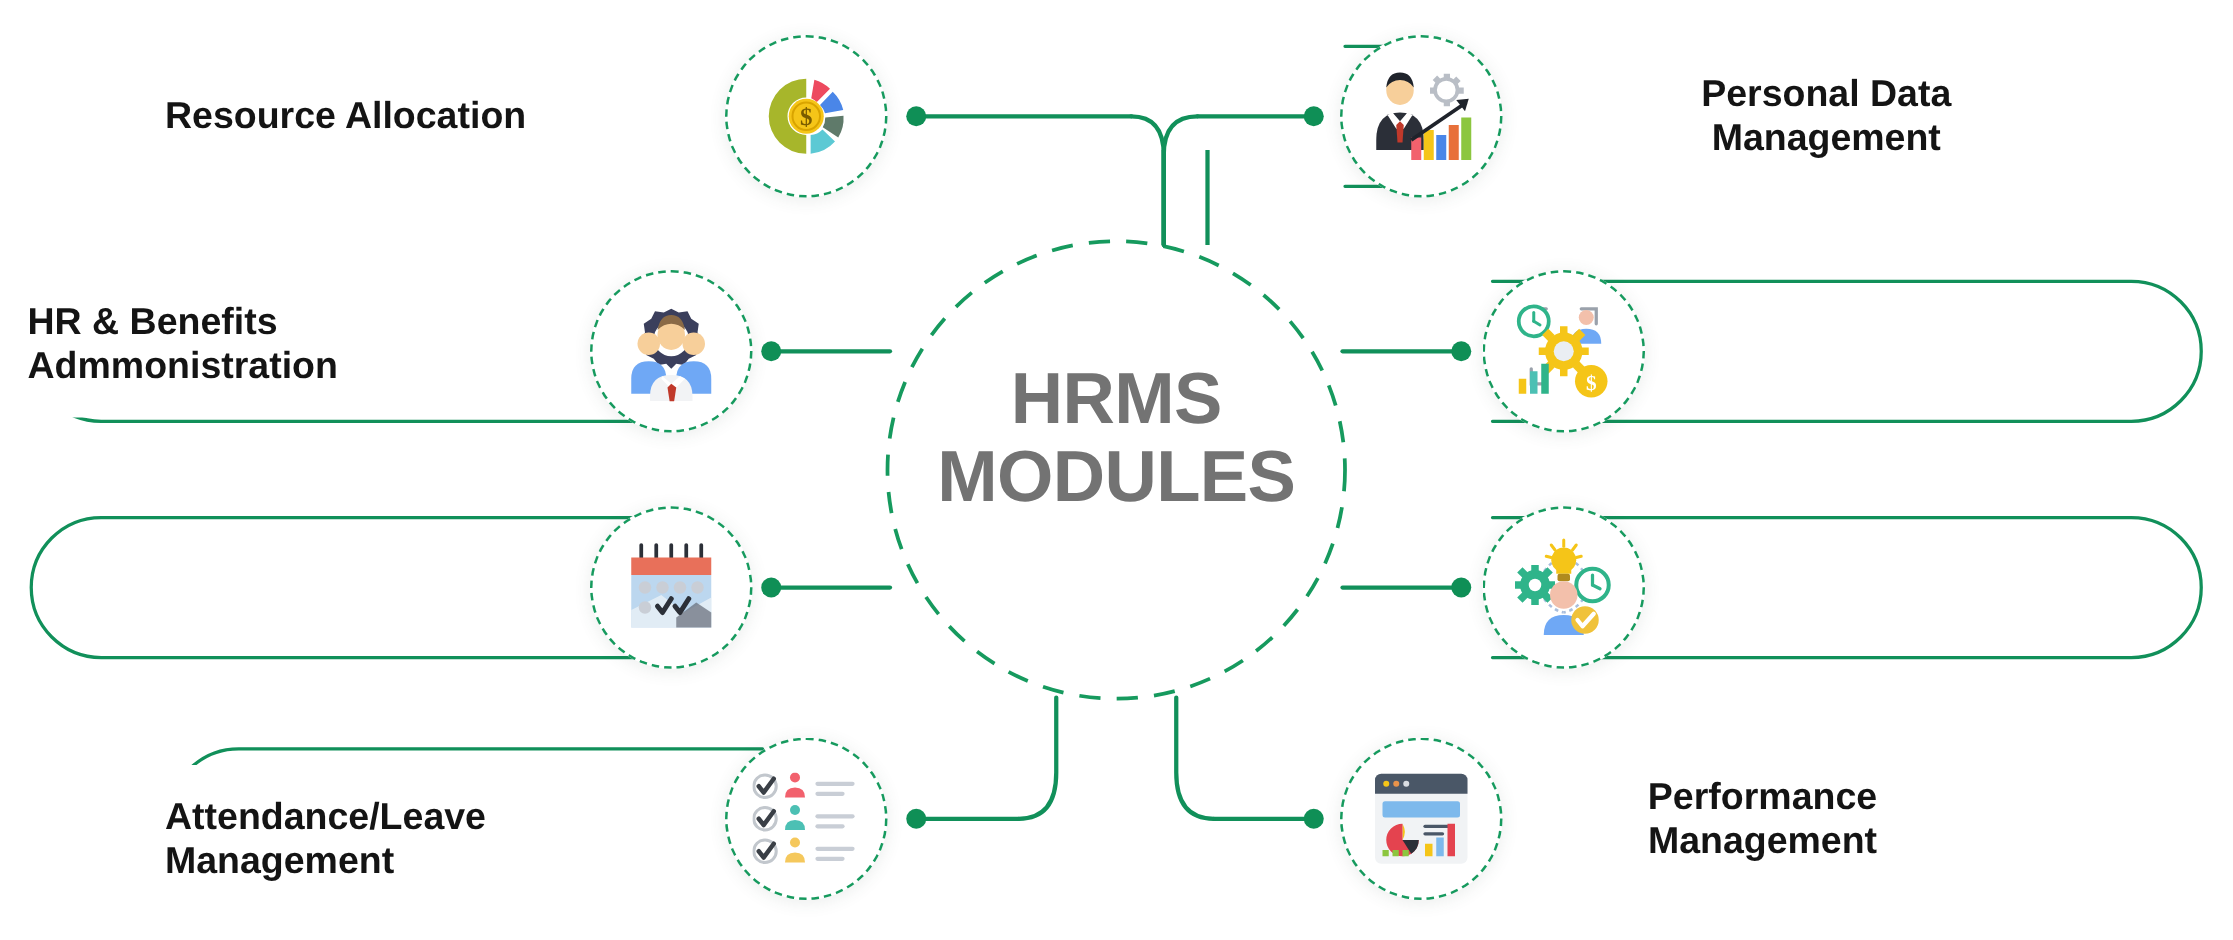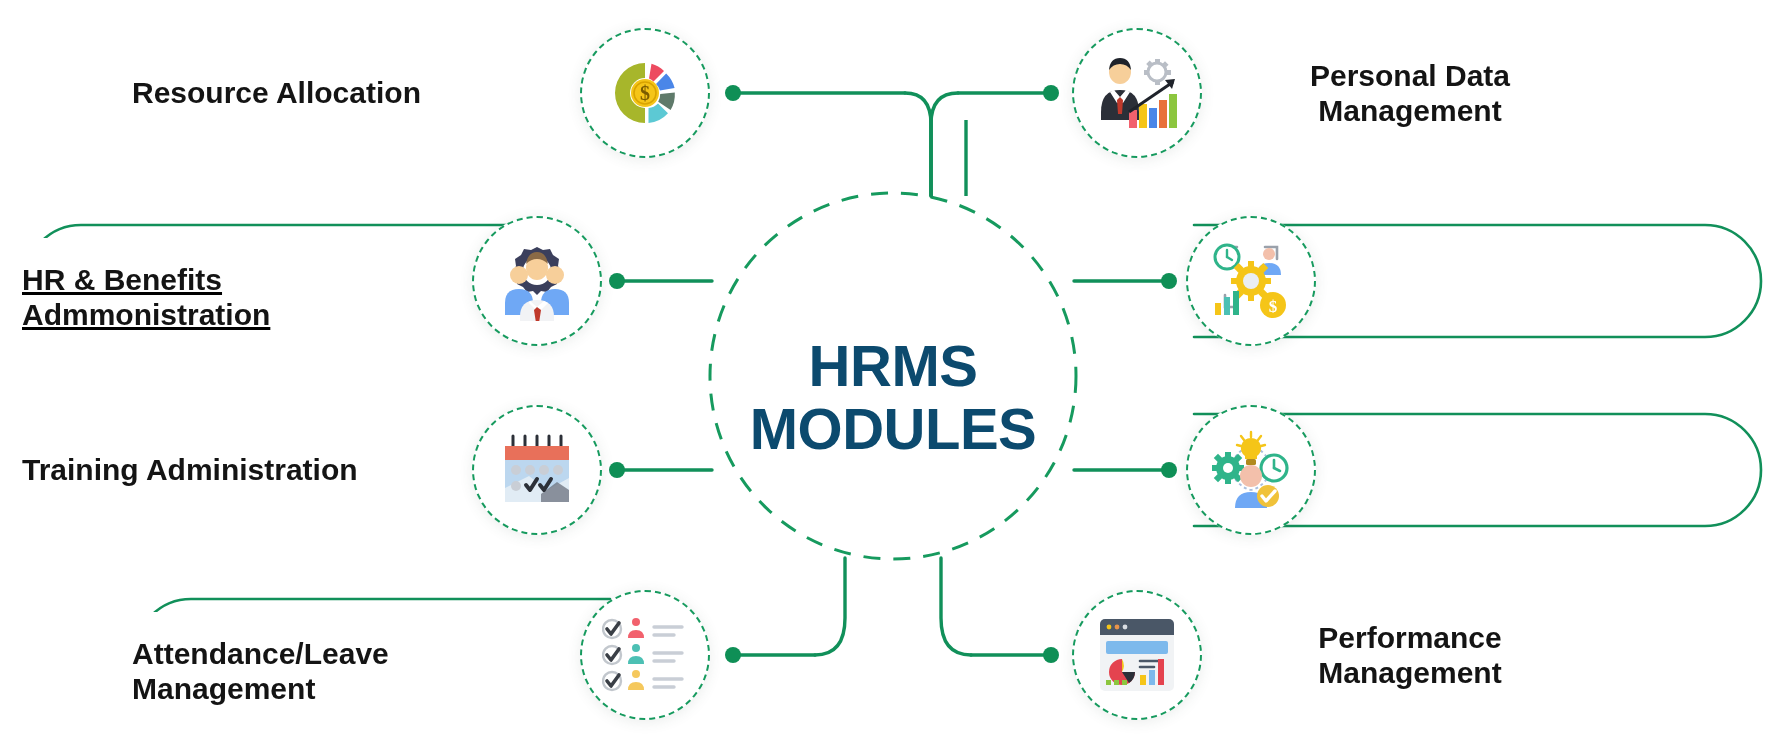--- a/index.html
+++ b/index.html
@@ -9,21 +9,21 @@
   }
   #stage{position:absolute;left:0;top:0;width:1786px;height:752px;}
 
   
   #wires{position:absolute;left:0;top:0;width:1786px;height:752px;}
 
   
   .center-title{
     position:absolute;left:693px;top:288px;width:400px;
     text-align:center;font-weight:bold;font-size:58px;line-height:1.08;
-    letter-spacing:-.5px;color:#0c4a6e;white-space:pre-line;margin-top:47px;
+    letter-spacing:-.5px;color:#737373;white-space:pre-line;
   }
 
   
   .pill{
     position:absolute;box-sizing:border-box;
     display:flex;align-items:center;
     background:#ffffff;
   }
   .pill-label{
     font-weight:bold;color:#141414;line-height:1.18;
@@ -107,21 +107,21 @@
       <circle cx="39" cy="39" r="14" fill="#f5c518"></circle>
       <circle cx="39" cy="39" r="11" fill="none" stroke="#d9a400" stroke-width="1.6"></circle>
       <text x="39" y="46" text-anchor="middle" font-family="'Liberation Serif', serif" font-size="20" font-weight="bold" fill="#7a5c00">$</text>
     </svg>
   </div>
   <span class="dot" style="left:725px;top:85px;"></span>
 
   <svg style="position:absolute;left:22px;top:222px;width:490px;height:118px;" viewBox="0 0 490 118">
     <path d="M488 3 H 59 A 56 56 0 0 0 59 115 H 488" fill="#ffffff" stroke="#11905a" stroke-width="2.6" stroke-linecap="round"></path>
   </svg>
-  <div class="pill left" style="left:22px;top:238px;width:490px;height:118px;text-decoration:underline;">
+  <div class="pill left" style="left:22px;top:216px;width:490px;height:118px;">
     <div class="pill-label">HR &amp; Benefits
 Admmonistration</div>
   </div>
   <div class="bubble" style="left:472px;top:216px;width:130px;height:130px;">
     <span class="ring"></span>
     <svg width="80" height="80" viewBox="0 0 80 80">
       <g fill="#3b3f5c">
         <path d="M40 6 L46 9 L53 8 L56 14 L62 18 L61 25 L64 31 L60 36 L60 43 L54 46 L50 51 L44 50 L40 54 L36 50 L30 51 L26 46 L20 43 L20 36 L16 31 L19 25 L18 18 L24 14 L27 8 L34 9 Z"></path>
       </g>
       <circle cx="40" cy="30" r="14" fill="#ffffff"></circle>
@@ -134,23 +134,20 @@
       <path d="M23 76 q0-17 17-17 17 0 17 17 v4 H23 Z" fill="#f2f3f5"></path>
       <path d="M33 60 l7 6 7-6 4 2 -8 8 -3 0 -8-8 Z" fill="#ffffff"></path>
       <path d="M40 66 l4 3 -2 13 -3 0 -2-13 Z" fill="#c0392b"></path>
     </svg>
   </div>
   <span class="dot" style="left:609px;top:273px;"></span>
 
   <svg style="position:absolute;left:22px;top:411px;width:490px;height:118px;" viewBox="0 0 490 118">
     <path d="M488 3 H 59 A 56 56 0 0 0 59 115 H 488" fill="#ffffff" stroke="#11905a" stroke-width="2.6" stroke-linecap="round"></path>
   </svg>
-  <div class="pill left" style="left:22px;top:411px;width:490px;height:118px;">
-    <div class="pill-label">Training Administration</div>
-  </div>
   <div class="bubble" style="left:472px;top:405px;width:130px;height:130px;">
     <span class="ring"></span>
     <svg width="76" height="76" viewBox="0 0 76 76">
       <g stroke="#2c3038" stroke-width="3" stroke-linecap="round">
         <line x1="14" y1="4" x2="14" y2="18"></line>
         <line x1="26" y1="4" x2="26" y2="18"></line>
         <line x1="38" y1="4" x2="38" y2="18"></line>
         <line x1="50" y1="4" x2="50" y2="18"></line>
         <line x1="62" y1="4" x2="62" y2="18"></line>
       </g>
@@ -213,21 +210,21 @@
             <line x1="52" y1="17" x2="72" y2="17"></line>
         </g>
       </g>
     </svg>
   </div>
   <span class="dot" style="left:725px;top:647px;"></span>
 
   <svg style="position:absolute;left:1074px;top:34px;width:576px;height:118px;" viewBox="0 0 576 118">
     <path d="M2 3 H 517 A 56 56 0 0 1 517 115 H 2" fill="#ffffff" stroke="#11905a" stroke-width="2.6" stroke-linecap="round"></path>
   </svg>
-  <div class="pill right" style="left:1074px;top:34px;width:576px;height:118px;justify-content:center;">
+  <div class="pill right" style="left:1125px;top:34px;width:576px;height:118px;justify-content:center;">
     <div class="pill-label">Personal Data
 Management</div>
   </div>
   <div class="bubble" style="left:1072px;top:28px;width:130px;height:130px;">
     <span class="ring"></span>
     <svg width="84" height="74" viewBox="0 0 84 74">
       <g fill="none" stroke="#b9bec6" stroke-width="3">
         <circle cx="62" cy="16" r="9"></circle>
       </g>
       <g fill="#b9bec6">

